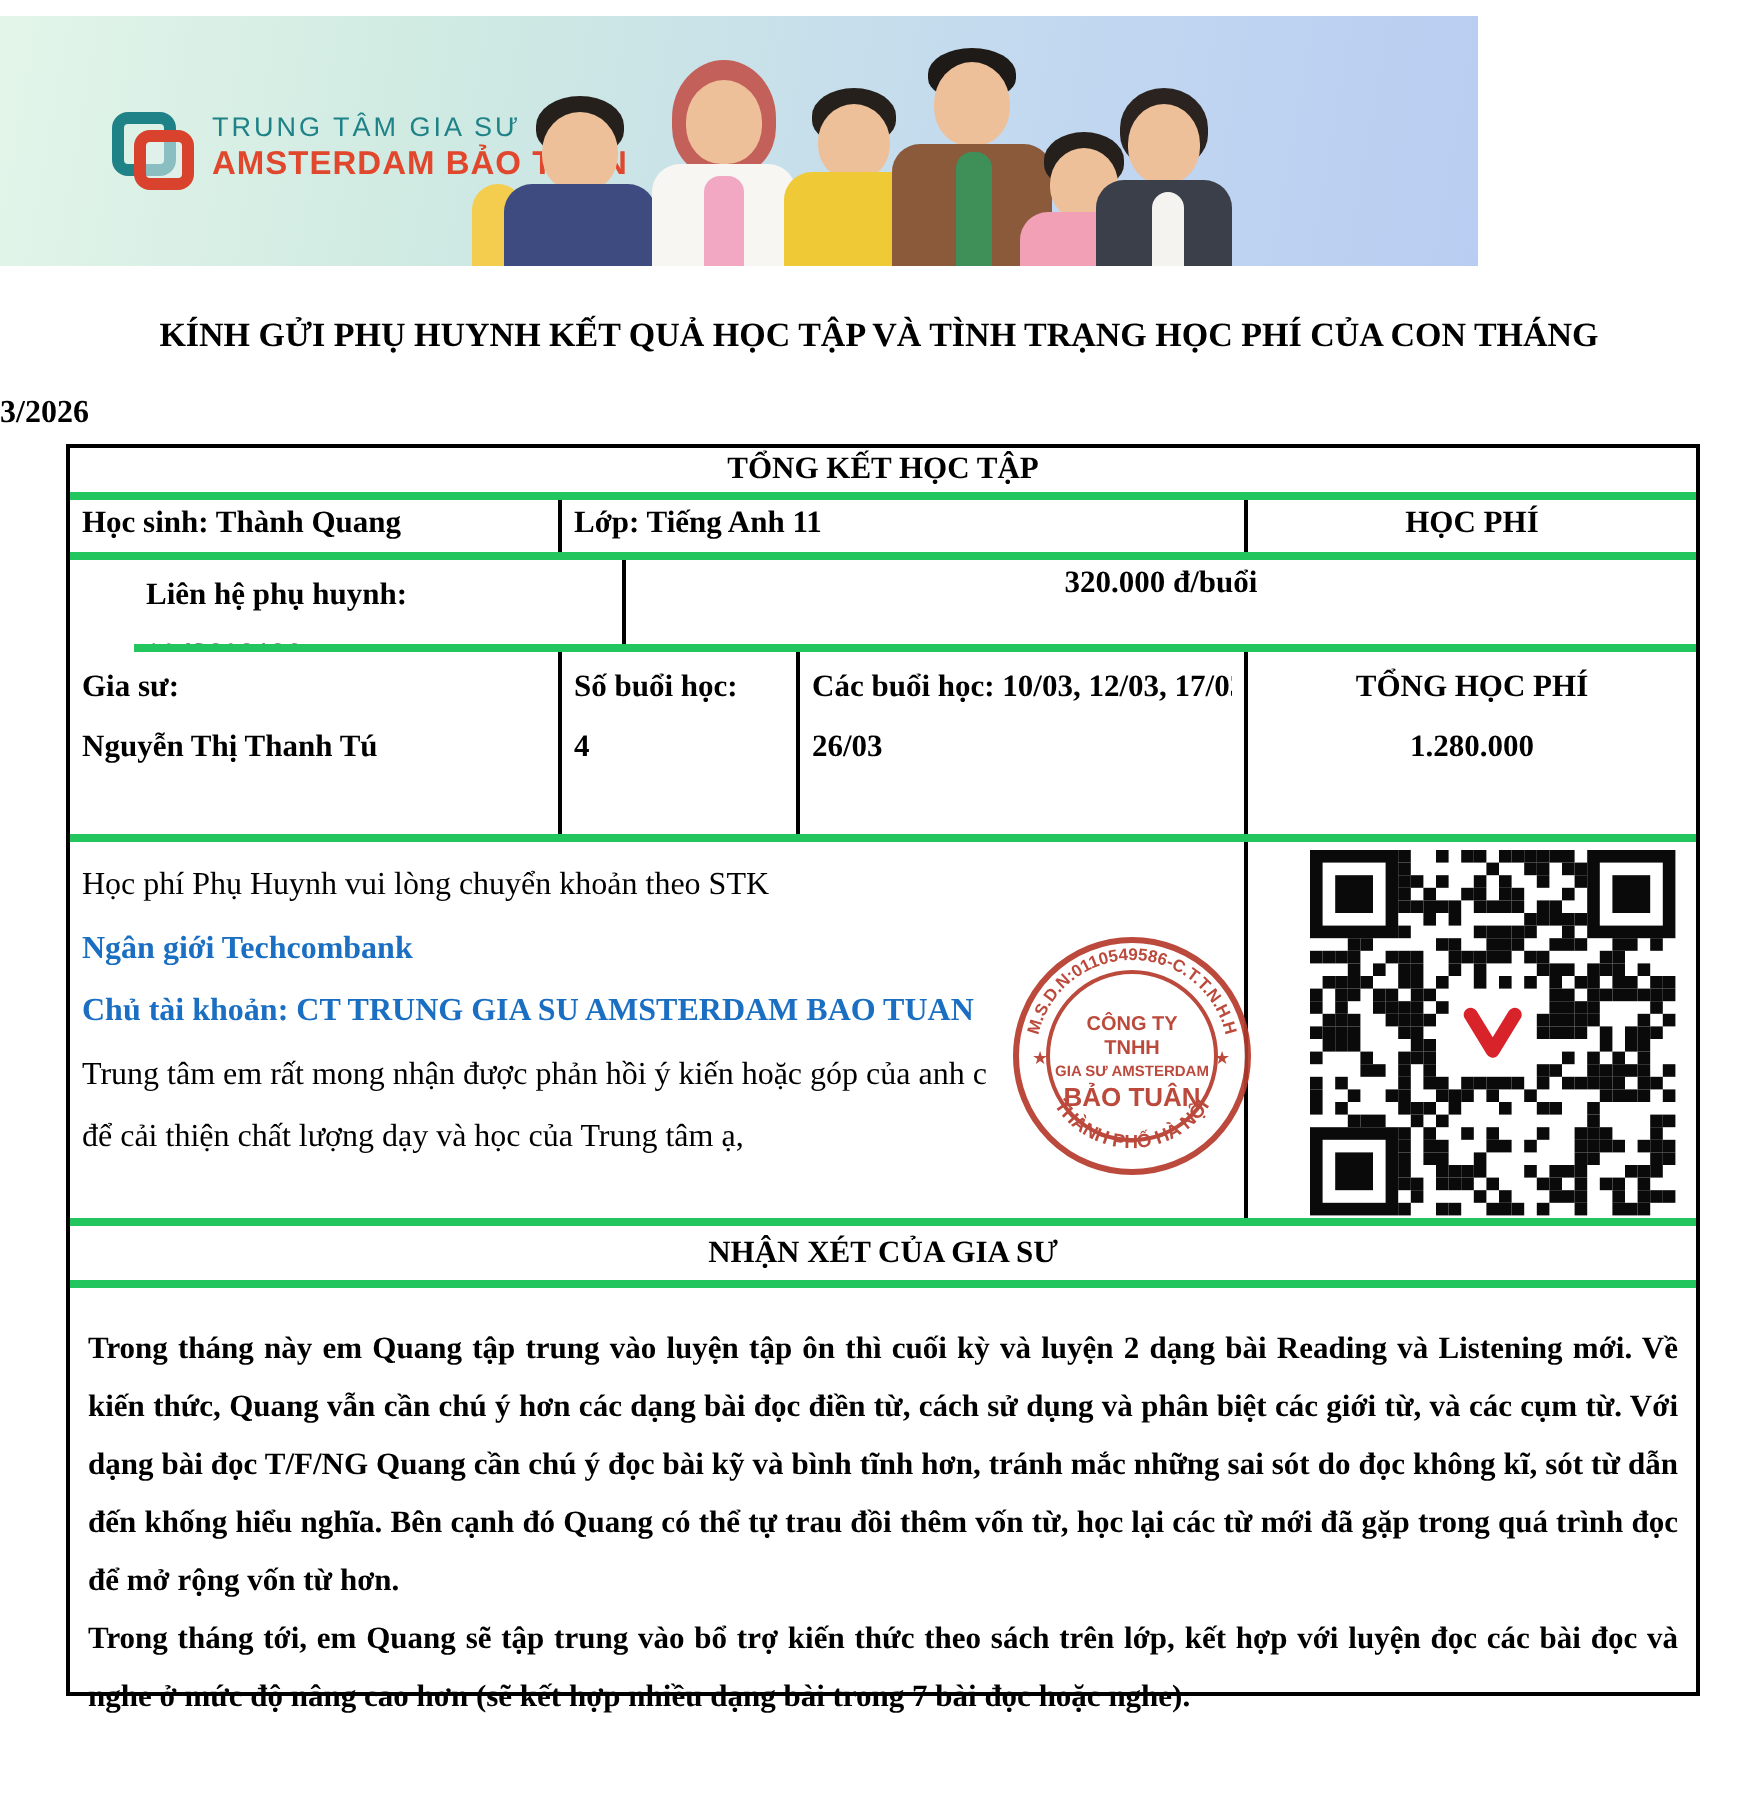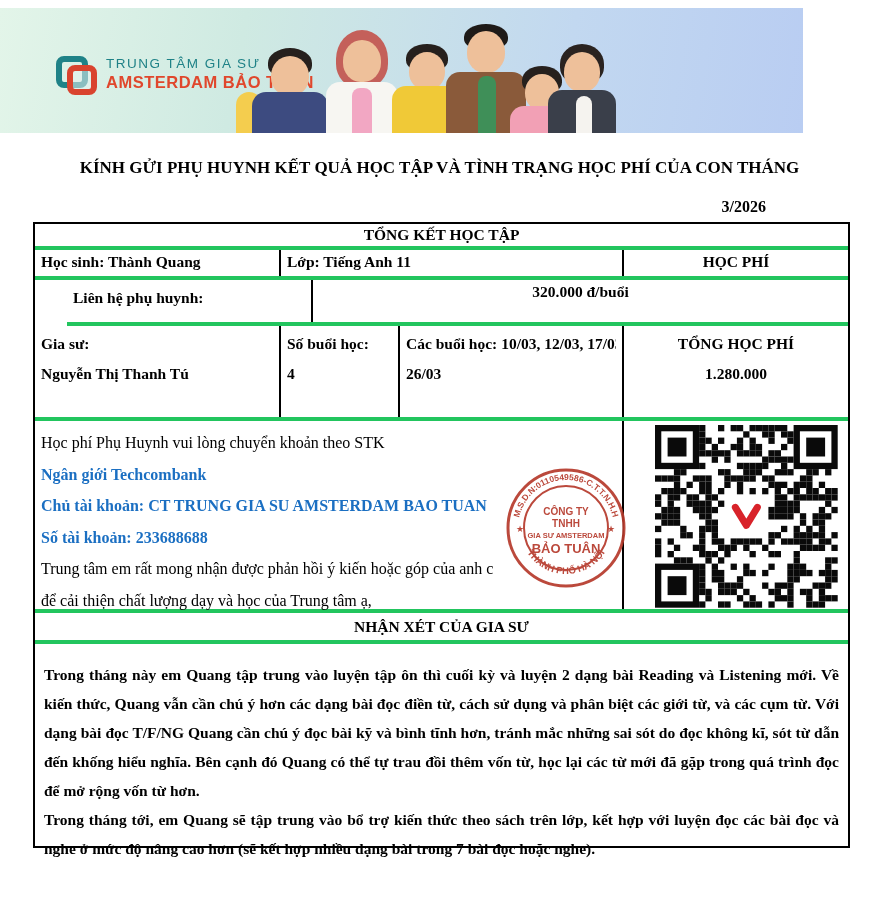--- a/index.html
+++ b/index.html
@@ -1,39 +1,39 @@
 <!DOCTYPE html>
 <html><head>
 <meta charset="utf-8">
 <style>
   html,body{margin:0;padding:0;background:#fff;}
   .page{position:relative;width:879px;height:900px;background:#fff;overflow:hidden;
         font-family:"Liberation Serif","DejaVu Serif",serif;color:#000;}
 
   
-  .banner{position:absolute;left:0;top:8px;width:803px;height:125px;overflow:hidden;
+  .banner{position:absolute;left:0;top:8px;width:739px;height:125px;overflow:hidden;
           background:linear-gradient(100deg,#e3f5e9 0%,#cfeae2 30%,#c2d8f0 70%,#b9cdf2 100%);}
   .logo{position:absolute;left:56px;top:46px;display:flex;align-items:center;gap:12px;
         font-family:"Liberation Sans","DejaVu Sans",sans-serif;}
   .logo-mark{position:relative;width:38px;height:38px;}
   .logo-sq1{position:absolute;left:0;top:2px;width:20px;height:20px;border:6px solid #1f8287;border-radius:8px;}
   .logo-sq2{position:absolute;left:11px;top:11px;width:18px;height:18px;border:6px solid #d9432e;border-radius:8px;background:rgba(227,240,238,.55);}
   .logo-line1{color:#1f8287;font-size:13.5px;letter-spacing:1.5px;line-height:17px;}
   .logo-line2{color:#e0472c;font-size:16.5px;font-weight:bold;letter-spacing:.5px;line-height:20px;}
 
   .person{position:absolute;}
   .p-head{position:absolute;background:#eec09a;border-radius:50% 50% 46% 46%;}
   .p-hair{position:absolute;border-radius:50% 50% 42% 42%;}
   .p-body{position:absolute;border-radius:14px 14px 0 0;}
   .p-inner{position:absolute;border-radius:8px 8px 0 0;}
 
   
   .doc-title{position:absolute;left:0;top:158px;width:879px;text-align:center;
              font-size:17px;font-weight:bold;}
-  .doc-subtitle{position:absolute;left:0;top:198px;width:766px;text-align:right;
+  .doc-subtitle{position:absolute;left:0;top:198px;width:766px;text-align:left;
              font-size:16px;font-weight:bold;}
 
   
   .tbl{position:absolute;left:33px;top:222px;width:813px;border:2px solid #000;box-sizing:content-box;
        font-size:15.5px;font-weight:bold;}
   .trow{display:flex;border-bottom:4px solid #22c55e;box-sizing:border-box;}
   .trow:last-child{border-bottom:none;}
   .tcell{box-sizing:border-box;border-right:2px solid #000;padding:3px 6px;overflow:hidden;}
   .tcell:last-child{border-right:none;}
   .t-head{height:26px;justify-content:center;align-items:center;text-align:center;}
@@ -159,21 +159,20 @@
         <div class="lh2">TỔNG HỌC PHÍ</div>
         <div class="lh2">1.280.000</div>
       </div>
     </div>
 
     <div class="trow row-pay">
       <div class="pay-left">
         <div>Học phí Phụ Huynh vui lòng chuyển khoản theo STK</div>
         <div class="pay-blue">Ngân giới Techcombank</div>
         <div class="pay-blue">Chủ tài khoản: CT TRUNG GIA SU AMSTERDAM BAO TUAN</div>
-        <div class="pay-blue">Số tài khoản: 233688688</div>
         <div>Trung tâm em rất mong nhận được phản hồi ý kiến hoặc góp của anh c</div>
         <div>để cải thiện chất lượng dạy và học của Trung tâm ạ,</div>
       </div>
       <div class="pay-right">
         <svg id="qr-svg" width="196" height="186">
             <rect x="0" y="0" width="196" height="186" fill="#fff"></rect>
             <rect x="50.1" y="2" width="6.3" height="6.3" fill="#0a0a0a"></rect>
             <rect x="69" y="2" width="6.3" height="6.3" fill="#0a0a0a"></rect>
             <rect x="81.6" y="2" width="6.3" height="6.3" fill="#0a0a0a"></rect>
             <rect x="87.89999999999999" y="2" width="6.3" height="6.3" fill="#0a0a0a"></rect>

